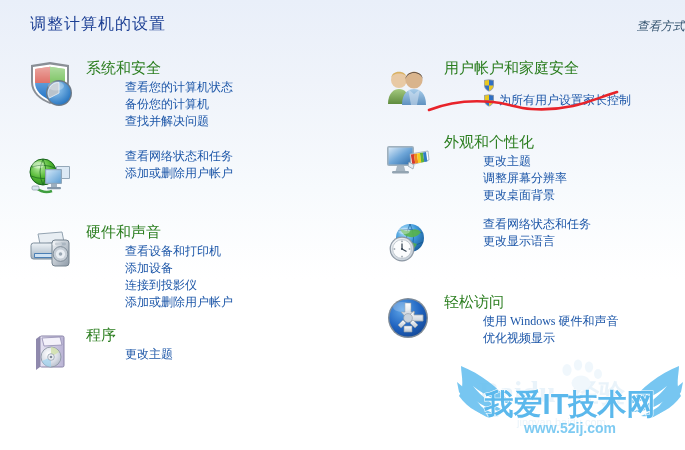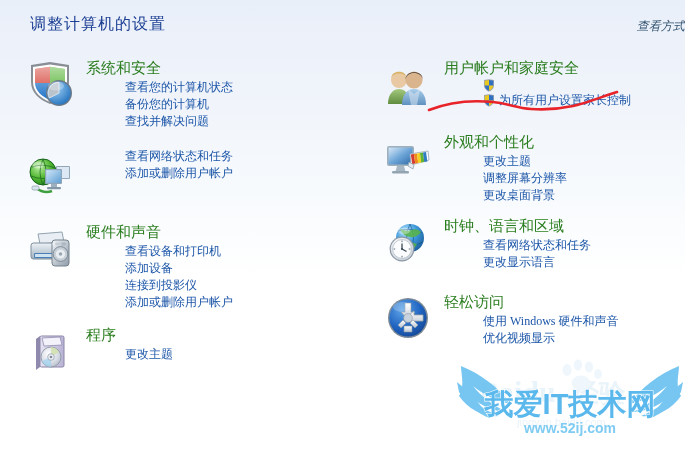--- a/index.html
+++ b/index.html
@@ -347,21 +347,20 @@
             <line x1="18" y1="37.8" x2="18" y2="39.4"></line>
             <line x1="9.6" y1="31" x2="11.2" y2="31"></line>
             <line x1="24.8" y1="31" x2="26.4" y2="31"></line>
           </g>
           <line x1="18" y1="31" x2="18" y2="25.5" stroke="#3c4a58" stroke-width="1.3"></line>
           <line x1="18" y1="31" x2="22.5" y2="33.5" stroke="#3c4a58" stroke-width="1.3"></line>
           <circle cx="18" cy="31" r="1.1" fill="#3c4a58"></circle>
         </svg>
       </div>
       <div class="cat-body">
-        <div class="cat-title">时钟、语言和区域</div>
         <div class="cat-link">查看网络状态和任务</div>
         <div class="cat-link">更改显示语言</div>
       </div>
     </div>
 
     <div class="category" style="height:70px">
       <div class="cat-icon">
         <svg width="48" height="48" viewBox="0 0 48 48">
           <defs>
             <radialGradient id="eoaG" cx=".35" cy=".28" r=".9">

